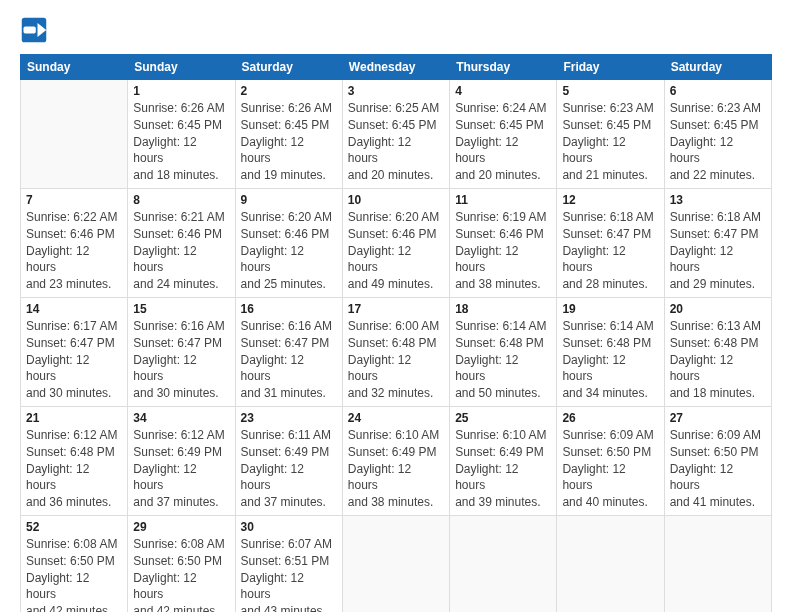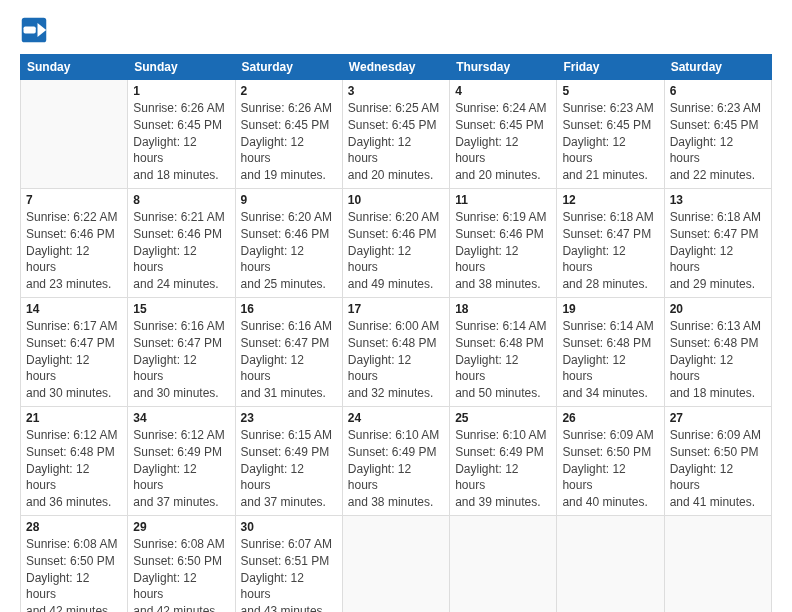--- a/index.html
+++ b/index.html
@@ -289,21 +289,21 @@
           </td>
           <td>
             <span class="day-num">34</span>
             <div class="day-info"><span>Sunrise: 6:12 AM</span><br>
 <span>Sunset: 6:49 PM</span><br>
 <span>Daylight: 12 hours</span><br>
 <span>and 37 minutes.</span></div>
           </td>
           <td>
             <span class="day-num">23</span>
-            <div class="day-info"><span>Sunrise: 6:15 AM</span><br>
+            <div class="day-info"><span>Sunrise: 6:11 AM</span><br>
 <span>Sunset: 6:49 PM</span><br>
 <span>Daylight: 12 hours</span><br>
 <span>and 37 minutes.</span></div>
           </td>
           <td>
             <span class="day-num">24</span>
             <div class="day-info"><span>Sunrise: 6:10 AM</span><br>
 <span>Sunset: 6:49 PM</span><br>
 <span>Daylight: 12 hours</span><br>
 <span>and 38 minutes.</span></div>
@@ -325,21 +325,21 @@
           <td>
             <span class="day-num">27</span>
             <div class="day-info"><span>Sunrise: 6:09 AM</span><br>
 <span>Sunset: 6:50 PM</span><br>
 <span>Daylight: 12 hours</span><br>
 <span>and 41 minutes.</span></div>
           </td>
         </tr>
         <tr class="last-row">
           <td>
-            <span class="day-num">28</span>
+            <span class="day-num">52</span>
             <div class="day-info"><span>Sunrise: 6:08 AM</span><br>
 <span>Sunset: 6:50 PM</span><br>
 <span>Daylight: 12 hours</span><br>
 <span>and 42 minutes.</span></div>
           </td>
           <td>
             <span class="day-num">29</span>
             <div class="day-info"><span>Sunrise: 6:08 AM</span><br>
 <span>Sunset: 6:50 PM</span><br>
 <span>Daylight: 12 hours</span><br>

